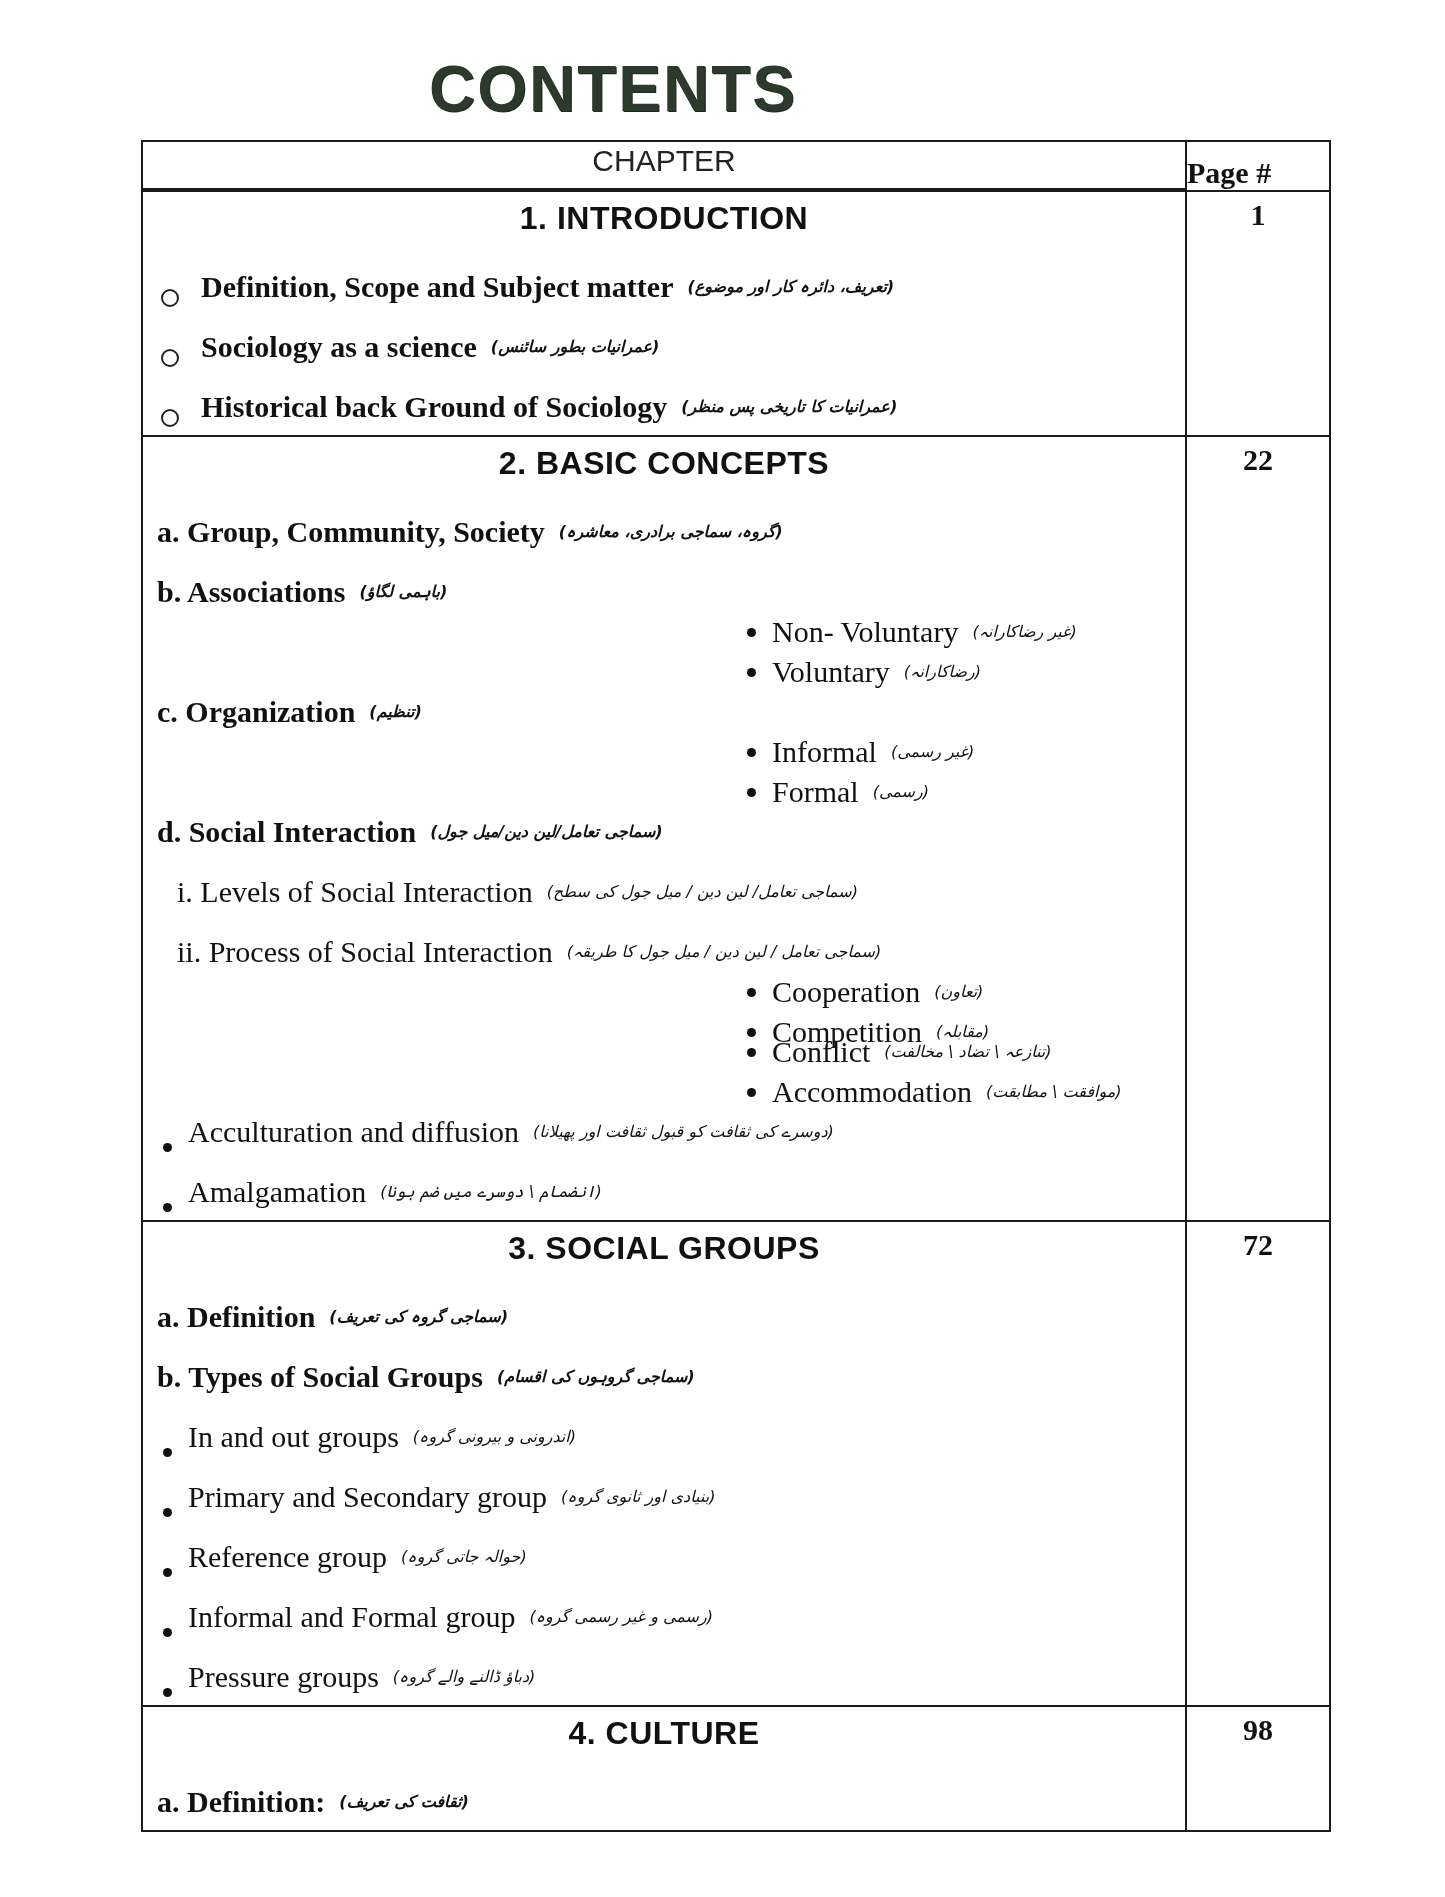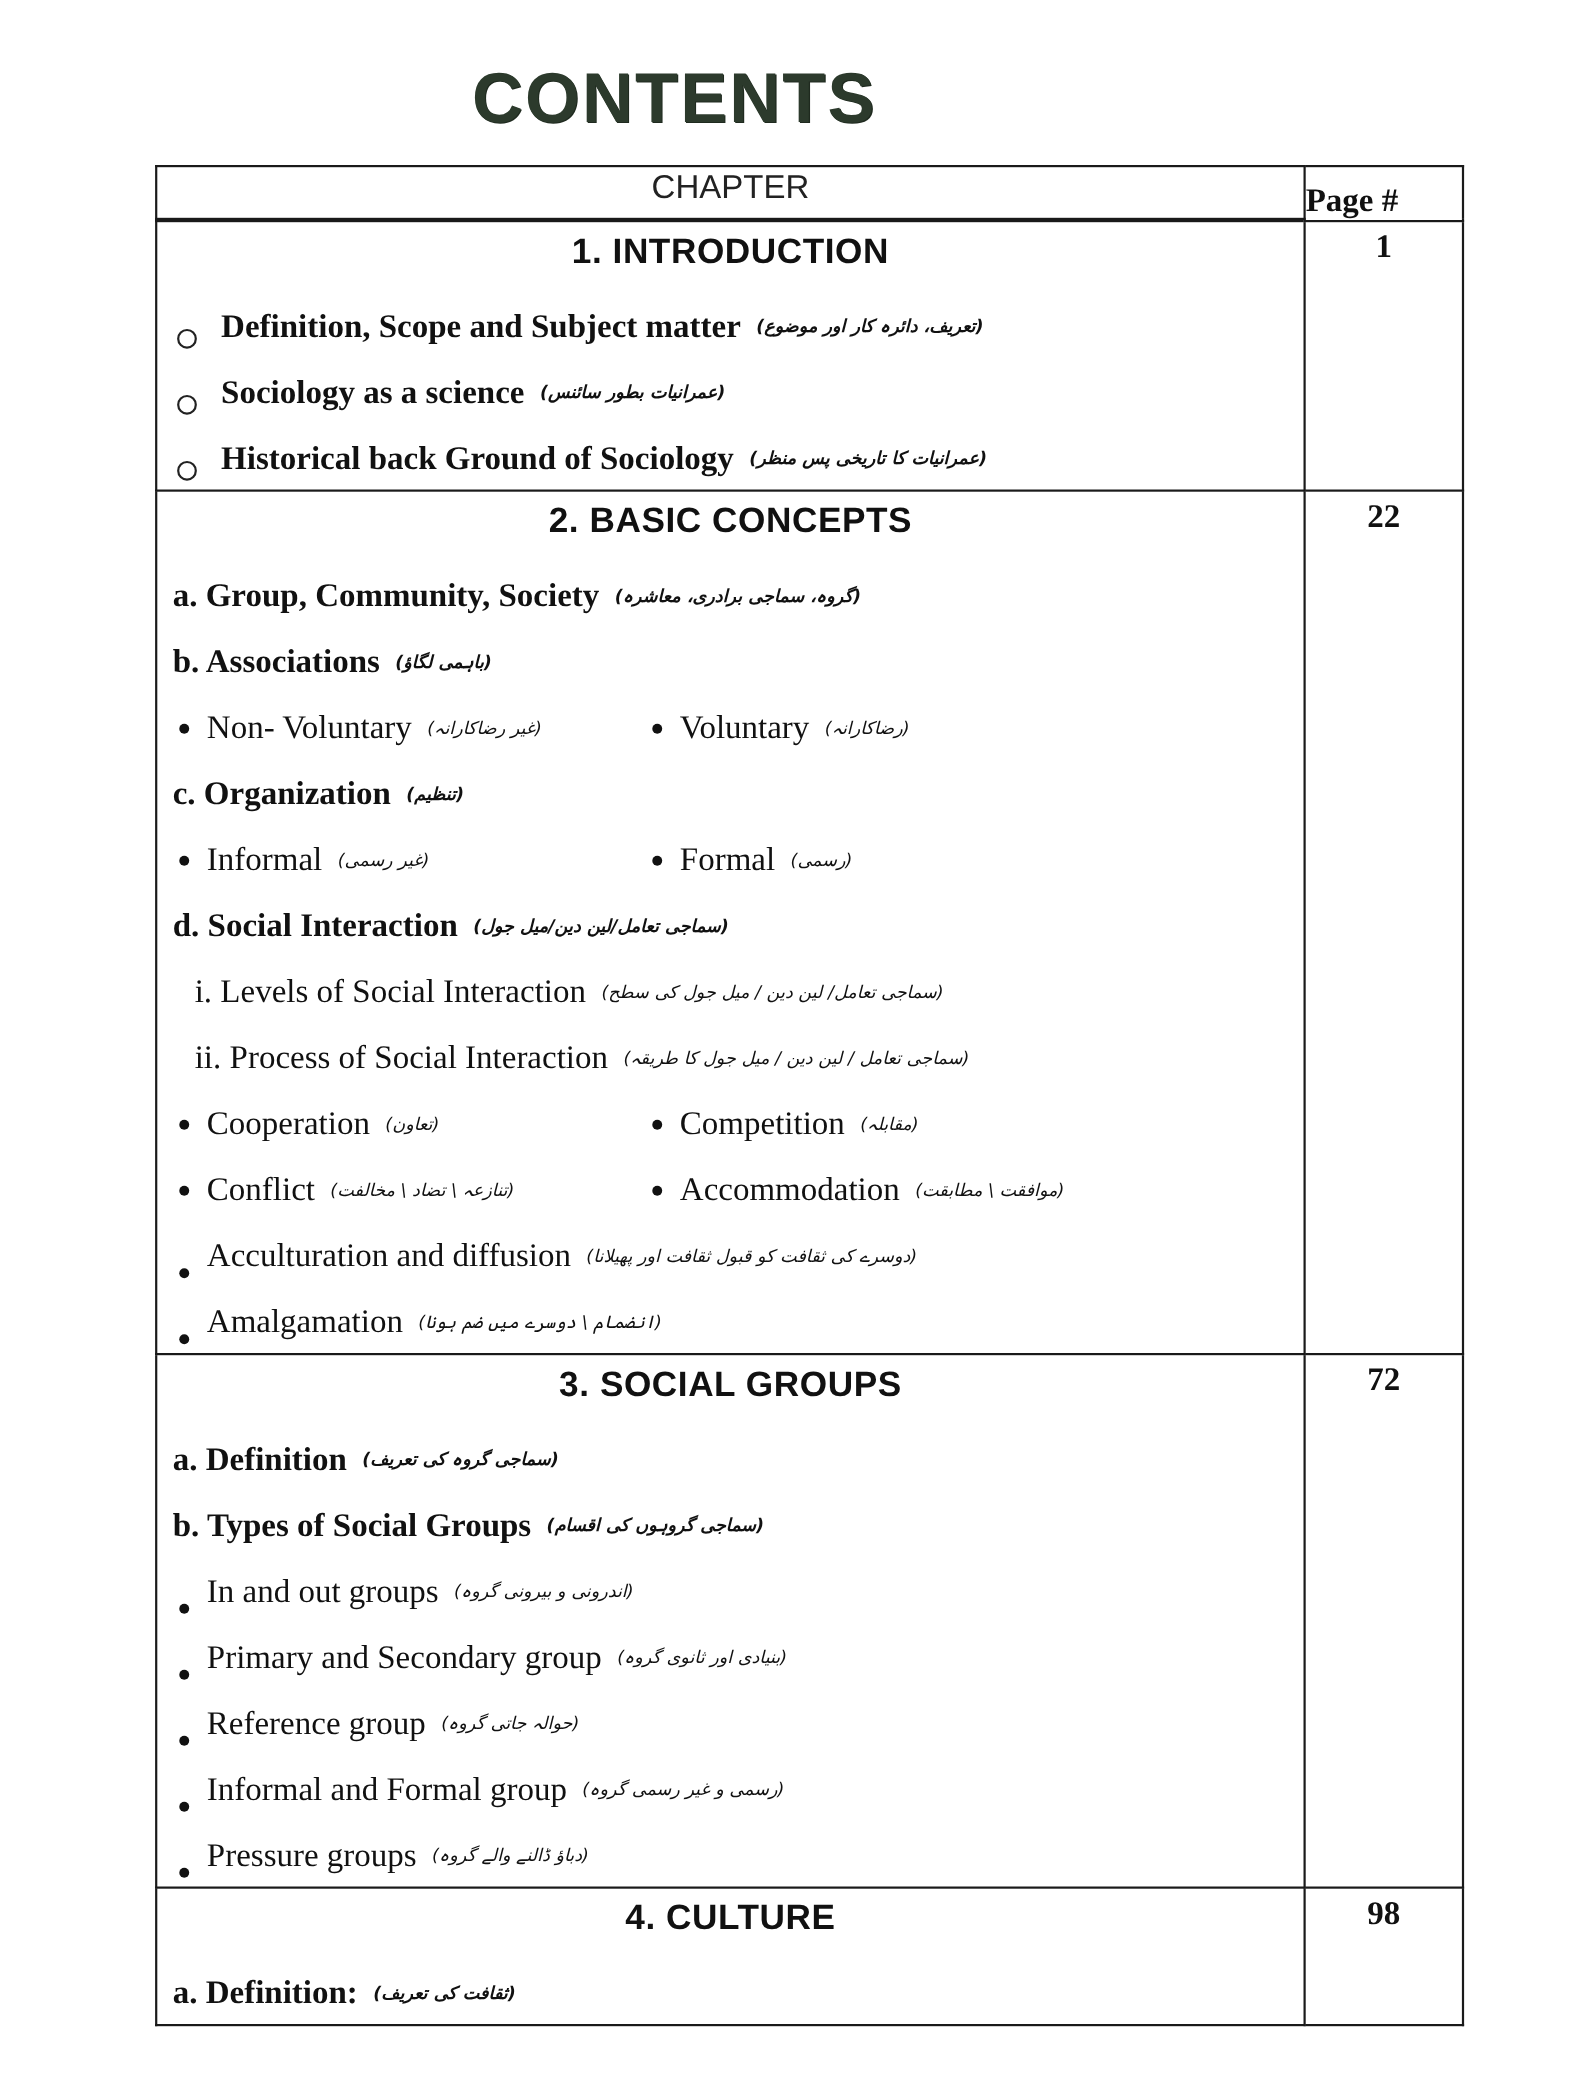--- a/index.html
+++ b/index.html
@@ -2,41 +2,41 @@
 <html><head>
 <meta charset="utf-8">
 <style>
   html, body { margin:0; padding:0; background:#ffffff; }
   body { width:1445px; height:1897px; position:relative; overflow:hidden;
          font-family:"Liberation Serif", serif; color:#111; }
   .title { position:absolute; top:52px; left:0; width:1226px; text-align:center;
            font-family:"Liberation Sans", sans-serif; font-weight:bold;
            font-size:64px; letter-spacing:2px; color:#2c3a2c;
            text-shadow: 1px 1px 0 #1f2a1f; }
-  .toc { position:absolute; left:141px; top:150px; width:1190px;
+  .toc { position:absolute; left:141px; top:140px; width:1190px;
          border:2px solid #1a1a1a; border-collapse:collapse; }
   .toc td, .toc th { border:2px solid #1a1a1a; vertical-align:top; padding:0; }
   .hdr-chapter { height:40px; text-align:center; font-family:"Liberation Sans", sans-serif;
                  font-weight:normal; font-size:30px; color:#222; padding-top:2px !important; }
   .hdr-page { width:142px; text-align:left; font-weight:bold; font-size:30px; vertical-align:bottom !important;
               padding-top:14px !important; }
   .pg { text-align:center; font-weight:bold; font-size:30px; padding-top:6px !important; }
   .sec { padding:6px 14px 8px 14px !important; }
   .sec-title { font-family:"Liberation Sans", sans-serif; font-weight:bold; font-size:32px;
                letter-spacing:0.5px; margin:2px 0 10px 0; color:#111;text-align:center; }
   .row { font-size:30px; line-height:40px; height:60px; display:flex; align-items:flex-end; white-space:nowrap; }
   .row.bold { font-weight:bold; }
   .circle { display:inline-block; width:14px; height:14px; border:2px solid #222; border-radius:50%;
             margin:0 22px 0 4px; }
   .dot { display:inline-block; width:9px; height:9px; background:#111; border-radius:50%;
          margin:0 16px 0 6px; }
   .urdu { font-family:"DejaVu Sans", sans-serif; font-size:16px; margin-left:14px; direction:rtl;
           unicode-bidi:isolate; font-style:italic; }
   .indent { padding-left:20px; }
-  .pair { display:flex; }
+  .pair { display:flex;flex-direction:column; }
   .pair .half { width:430px; display:flex; align-items:center; }
 </style>
 </head>
 <body>
 
 <div class="title">CONTENTS</div>
 
 <table class="toc">
   <tbody>
       <tr>

